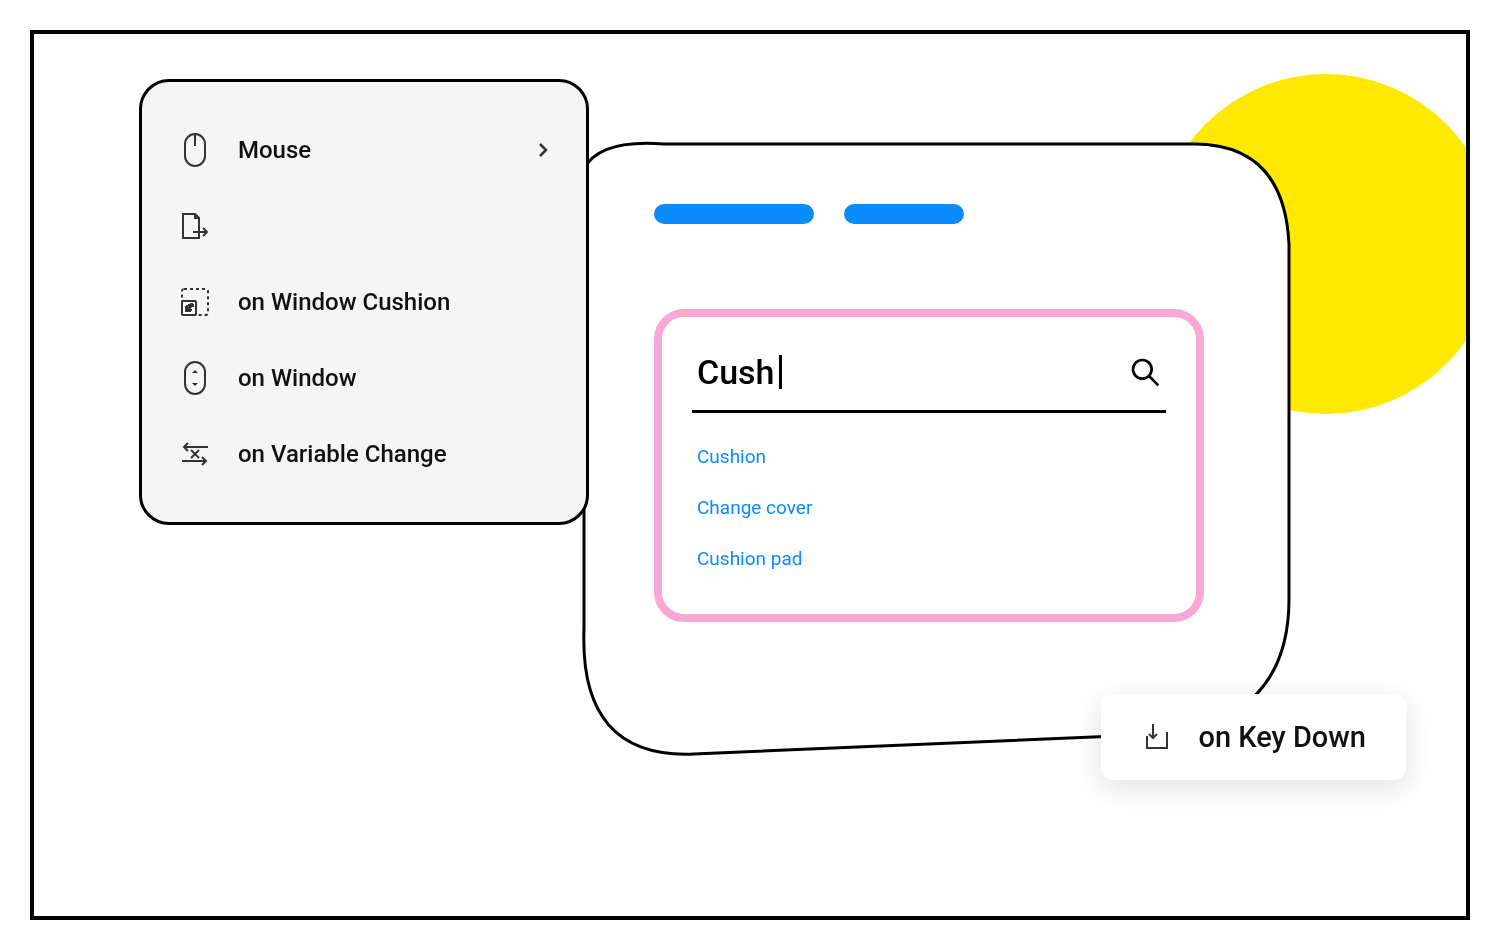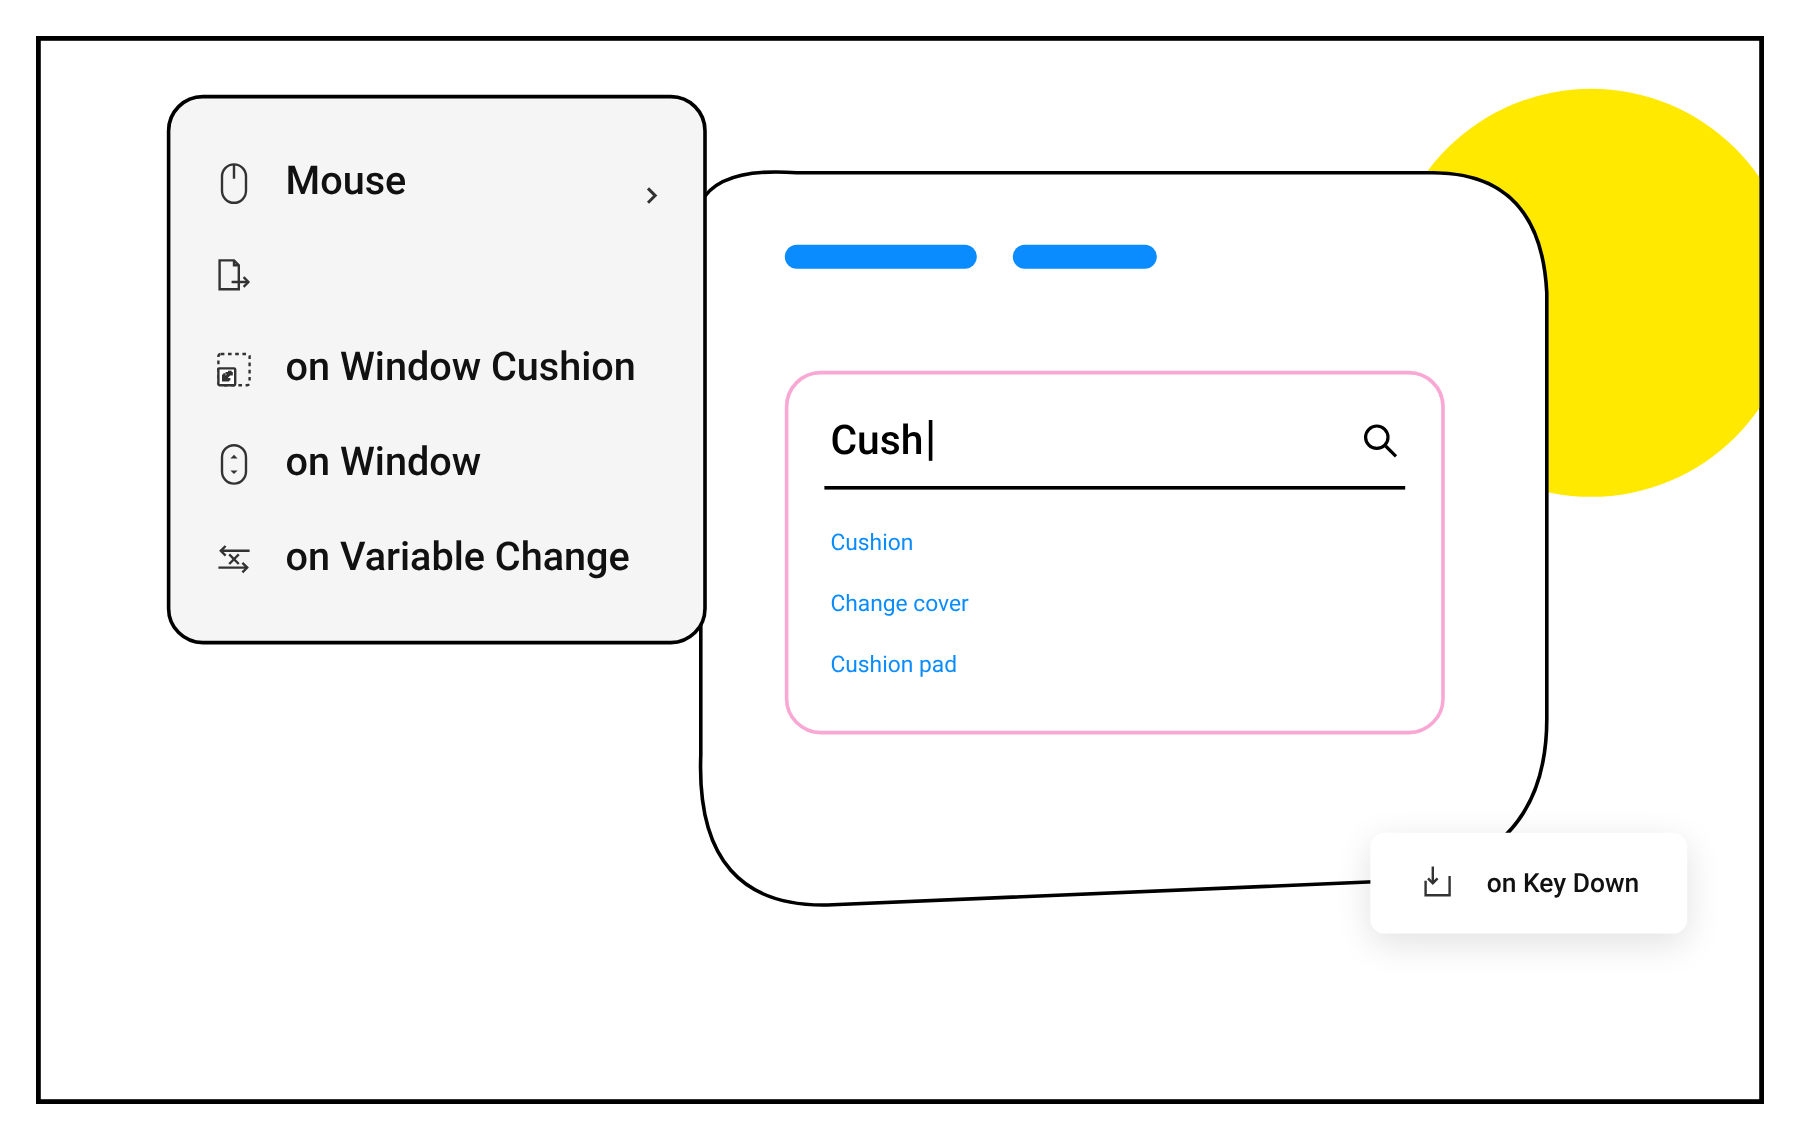--- a/index.html
+++ b/index.html
@@ -53,21 +53,21 @@
     border-radius:10px;
     background:#0a8cff;
   }
   .pill.long { width:160px; }
   .pill.short { width:120px; }
 
   .search-card {
     position:absolute;
     left:70px; top:140px;
     width:550px;
-    border:3px solid #f9a8d4;
+    border:8px solid #f9a8d4;
     border-radius:30px;
     background:#fff;
     padding:25px 30px 30px 30px;
   }
   .search-row {
     display:flex;
     align-items:center;
     gap:10px;
     border-bottom:3px solid #000;
     padding:10px 5px 18px 5px;
@@ -104,24 +104,24 @@
     left:105px; top:45px;
     width:450px;
     background:#f5f5f5;
     border:3px solid #000;
     border-radius:30px;
     padding:30px 20px;
     z-index:3;
   }
   .menu-item {
     display:flex;
-    align-items:flex-end;
+    align-items:center;
     gap:25px;
     padding:20px 15px;
-    font-size:33px;
+    font-size:24px;
     font-weight:500;
     color:#111;
     cursor:pointer;
   }
   .menu-item .icon-slot {
     width:36px; height:36px;
     display:flex; align-items:center; justify-content:center;
     flex:0 0 36px;
   }
   .menu-item .label { flex:1; }
@@ -132,23 +132,23 @@
   
   .chip {
     position:absolute;
     right:60px;
     top:660px;
     background:#fff;
     border-radius:12px;
     box-shadow:0 8px 30px rgba(0,0,0,0.12);
     padding:26px 40px;
     display:flex;
-    align-items:center;
+    align-items:flex-end;
     gap:25px;
-    font-size:22px;
+    font-size:29px;
     font-weight:500;
     color:#111;
     z-index:5;
     cursor:pointer;
   }
   .chip .icon-slot { width:32px; height:32px; }
 </style>
 </head>
 <body>
 

